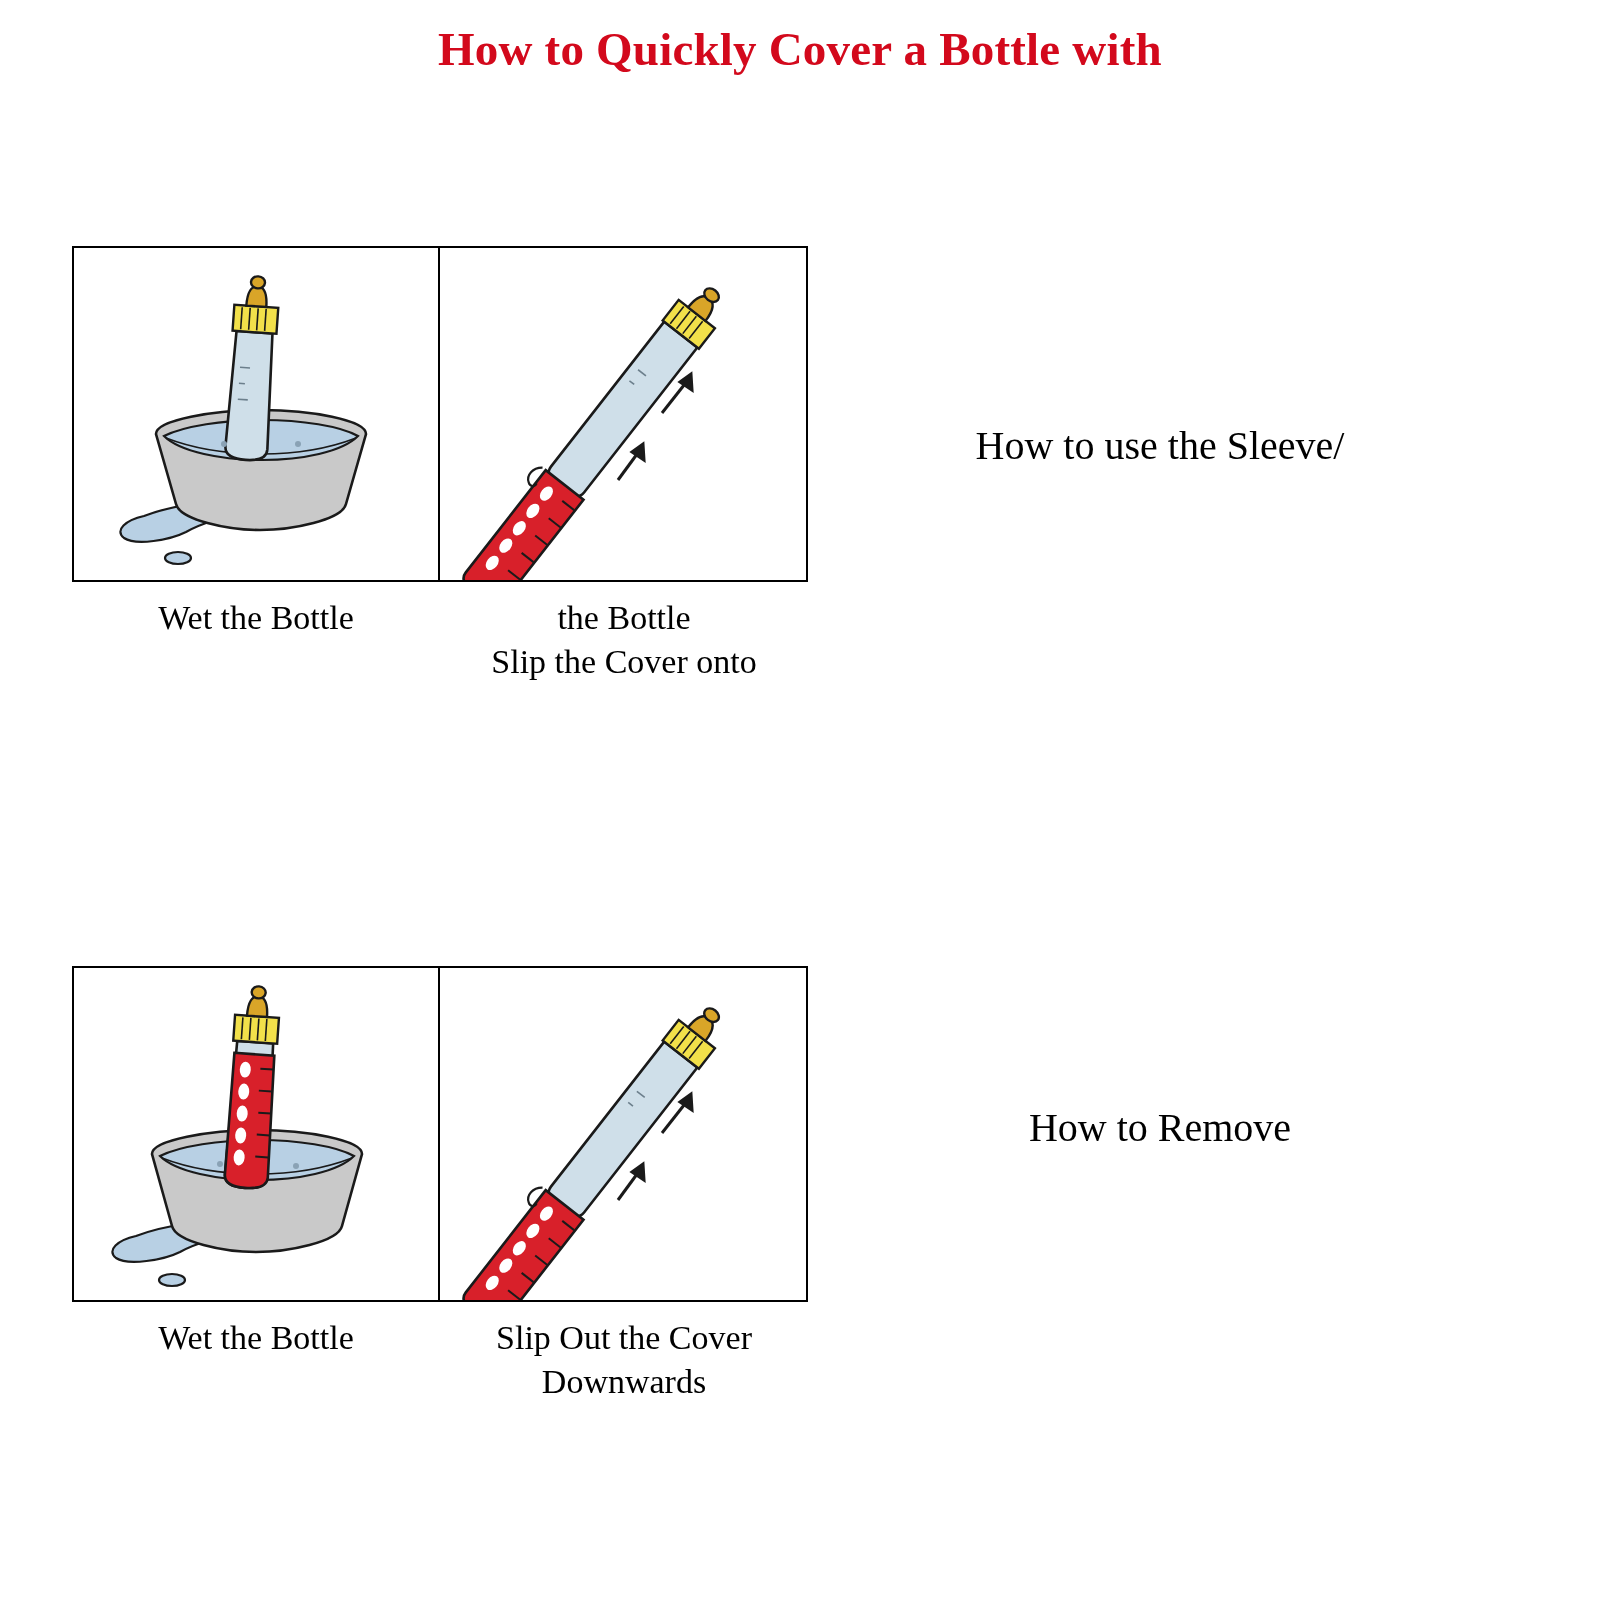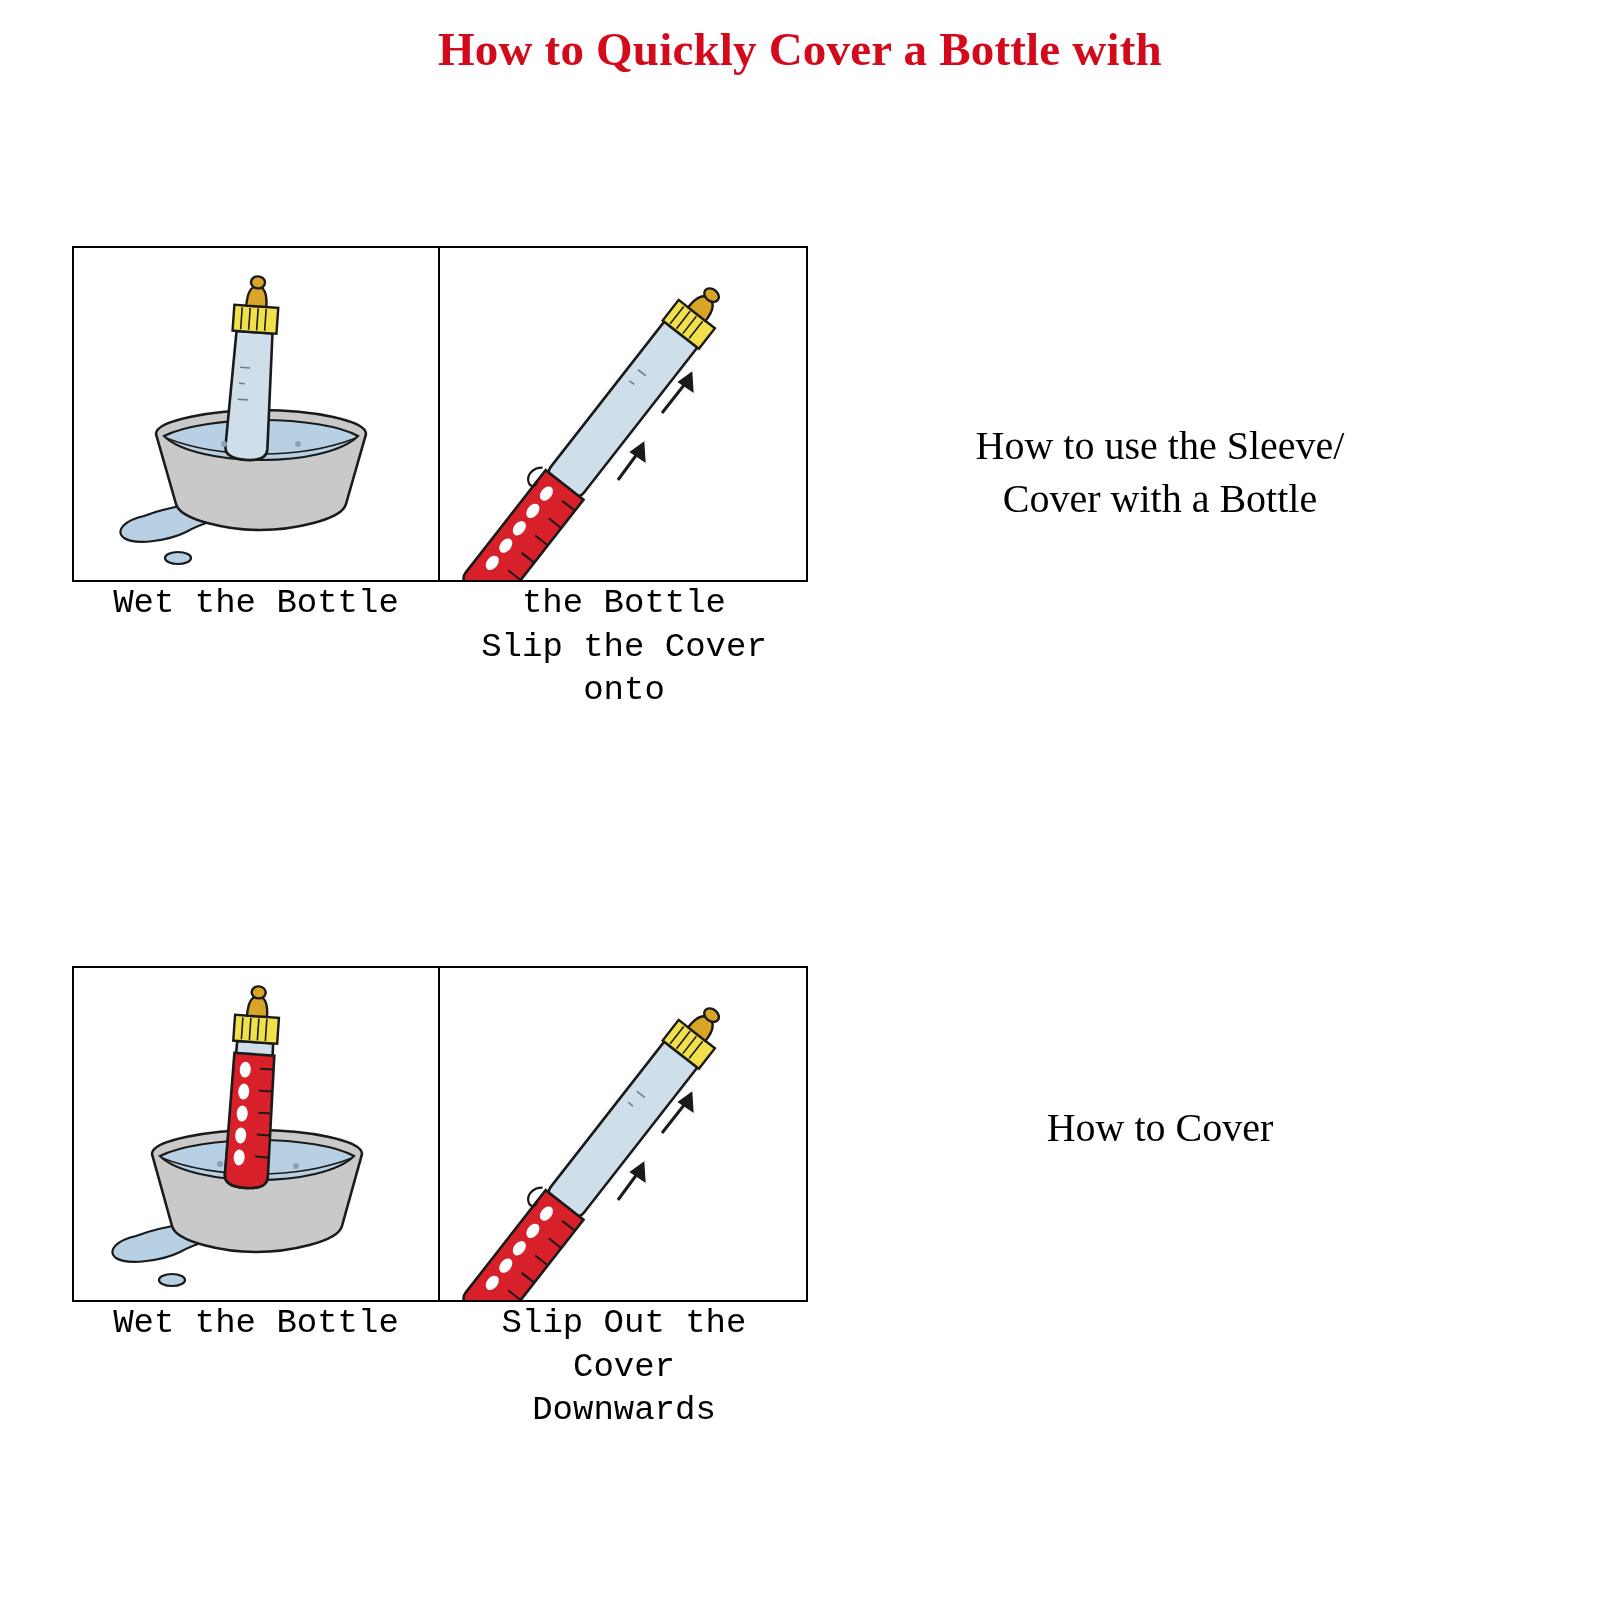--- a/index.html
+++ b/index.html
@@ -49,21 +49,21 @@
     width: 50%;
     position: relative;
     box-sizing: border-box;
     overflow: hidden;
   }
   .panel.left-cell { border-right: 2px solid #000; }
 
   .captions {
     display: flex;
     width: 736px;
-    font-family: Liberation Mono, monospace;
+    margin-top: 14px;
   }
   .caption {
     width: 50%;
     text-align: center;
     font-size: 34px;
     line-height: 1.28;
     box-sizing: border-box;
     padding: 0 6px;
   }
 
@@ -174,21 +174,20 @@
     </div>
     <div class="caption">
       <div>the Bottle</div>
       <div>Slip the Cover onto</div>
     </div>
   </div>
 </div>
 
 <div class="side-heading one">
   <div>How to use the Sleeve/</div>
-  <div>Cover with a Bottle</div>
 </div>
 
 <div class="group bot">
 
   <div class="panels">
 
     <div class="panel left-cell">
       <svg width="366" height="332" viewBox="0 0 366 332">
 
         <path d="M62 268 C 44 272 32 282 42 290 C 54 298 90 292 106 284 C 120 276 146 268 166 266 L 171 254 C 134 250 88 258 62 268 Z" fill="#b8d0e4" stroke="#1a1a1a" stroke-width="2.2"></path>
@@ -271,14 +270,14 @@
       <div>Wet the Bottle</div>
     </div>
     <div class="caption">
       <div>Slip Out the Cover</div>
       <div>Downwards</div>
     </div>
   </div>
 </div>
 
 <div class="side-heading two">
-  <div>How to Cover</div>
+  <div>How to Remove</div>
 </div>
 
 </body></html>

